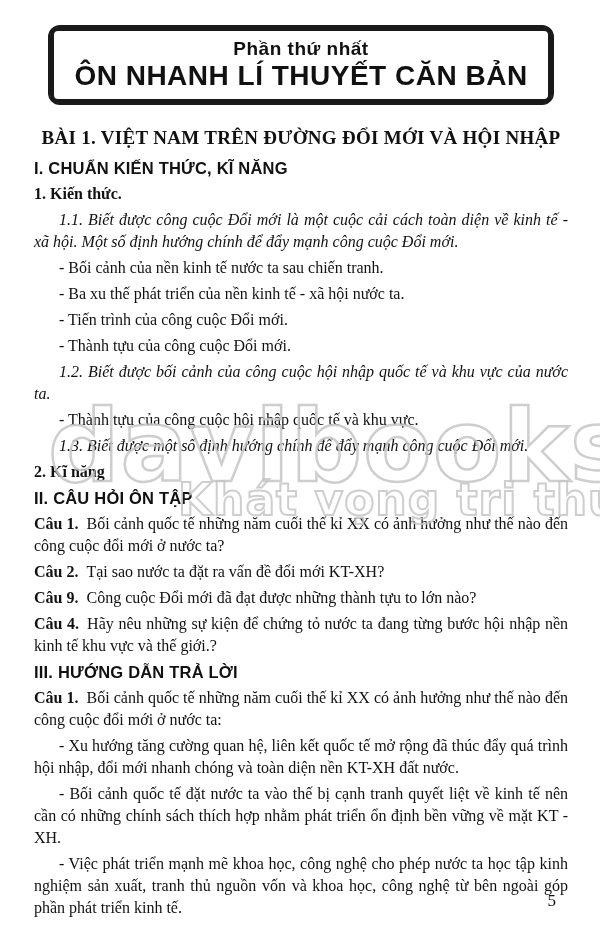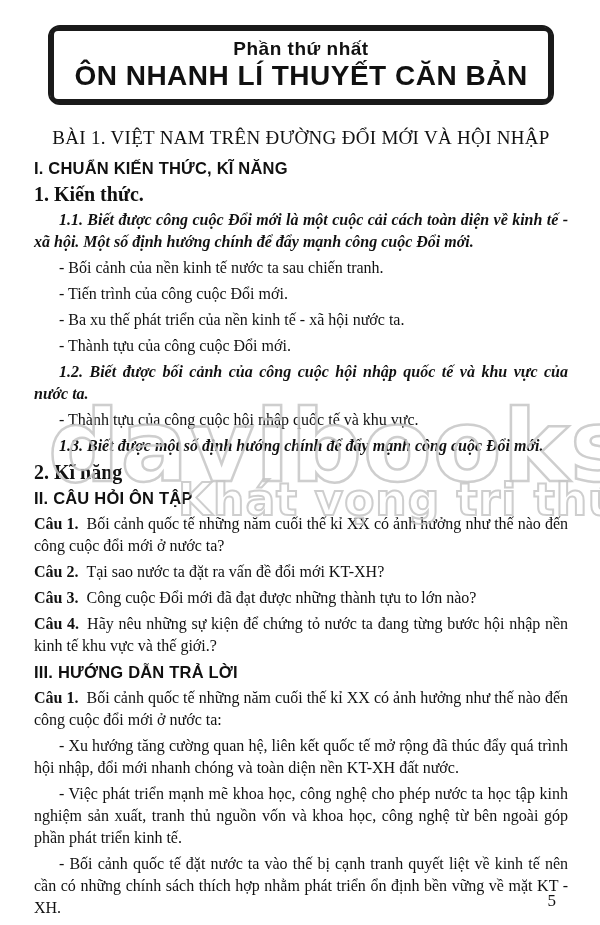--- a/index.html
+++ b/index.html
@@ -33,38 +33,38 @@
     text-align: center;
     font-family: "Liberation Sans", sans-serif;
     font-weight: bold;
   }
   .part-label { font-size: 19px; line-height: 24px; letter-spacing: 0.5px; }
   .part-title { font-size: 28px; line-height: 30px; letter-spacing: 0.5px; }
   
   .lesson-title {
     margin-top: 21px;
     text-align: center;
-    font-weight: normal;
+    font-weight: bold;
     font-size: 19px;
     line-height: 24px;
     letter-spacing: 0.3px;
   }
   
   .content { margin-top: 7px; font-size: 16px; line-height: 22px; }
   .content p { margin: 4px; text-align: justify; }
   .h-sans {
     font-family: "Liberation Sans", sans-serif;
     font-weight: bold;
     font-size: 16.5px;
     line-height: 22px;
     margin-top: 5px;
     letter-spacing: 0.2px;
   }
-  .h-serif { font-weight: bold; font-size: 20px; line-height: 22px; }
-  .obj { font-weight: bold; font-style: italic; text-indent: 25px; }
+  .h-serif { font-weight: bold; font-size: 16px; line-height: 22px; }
+  .obj { font-weight: normal; font-style: italic; text-indent: 25px; }
   .dash-item { padding-left: 25px; }
   .para-indent { text-indent: 25px; }
   .question .q-label { font-weight: bold; margin-right: 8px; }
   
   .watermark {
     position: absolute;
     z-index: 2;
     pointer-events: none;
     font-family: "DejaVu Sans", sans-serif;
     color: transparent;
@@ -107,45 +107,45 @@
 
   <div class="lesson-title">BÀI 1. VIỆT NAM TRÊN ĐƯỜNG ĐỔI MỚI VÀ HỘI NHẬP</div>
 
   <div class="content">
 
     <p class="h-sans">I. CHUẨN KIẾN THỨC, KĨ NĂNG</p>
     <p class="h-serif">1. Kiến thức.</p>
 
     <p class="obj">1.1. Biết được công cuộc Đổi mới là một cuộc cải cách toàn diện về kinh tế - xã hội. Một số định hướng chính để đẩy mạnh công cuộc Đổi mới.</p>
     <p class="dash-item">- Bối cảnh của nền kinh tế nước ta sau chiến tranh.</p>
+    <p class="dash-item">- Ba xu thế phát triển của nền kinh tế - xã hội nước ta.</p>
     <p class="dash-item">- Tiến trình của công cuộc Đổi mới.</p>
-    <p class="dash-item">- Ba xu thế phát triển của nền kinh tế - xã hội nước ta.</p>
     <p class="dash-item">- Thành tựu của công cuộc Đổi mới.</p>
 
     <p class="obj">1.2. Biết được bối cảnh của công cuộc hội nhập quốc tế và khu vực của nước ta.</p>
     <p class="dash-item">- Thành tựu của công cuộc hội nhập quốc tế và khu vực.</p>
 
     <p class="obj">1.3. Biết được một số định hướng chính để đẩy mạnh công cuộc Đổi mới.</p>
 
     <p class="h-serif">2. Kĩ năng</p>
 
     <p class="h-sans">II. CÂU HỎI ÔN TẬP</p>
 
     <p class="question"><span class="q-label">Câu 1.</span><span>Bối cảnh quốc tế những năm cuối thế kỉ XX có ảnh hưởng như thế nào đến công cuộc đổi mới ở nước ta?</span></p>
     <p class="question"><span class="q-label">Câu 2.</span><span>Tại sao nước ta đặt ra vấn đề đổi mới KT-XH?</span></p>
-    <p class="question"><span class="q-label">Câu 3.</span><span>Công cuộc Đổi mới đã đạt được những thành tựu to lớn nào?</span></p>
+    <p class="question"><span class="q-label">Câu 9.</span><span>Công cuộc Đổi mới đã đạt được những thành tựu to lớn nào?</span></p>
     <p class="question"><span class="q-label">Câu 4.</span><span>Hãy nêu những sự kiện để chứng tỏ nước ta đang từng bước hội nhập nền kinh tế khu vực và thế giới.?</span></p>
 
     <p class="h-sans">III. HƯỚNG DẪN TRẢ LỜI</p>
 
     <p class="question"><span class="q-label">Câu 1.</span><span>Bối cảnh quốc tế những năm cuối thế kỉ XX có ảnh hưởng như thế nào đến công cuộc đổi mới ở nước ta:</span></p>
 
     <p class="para-indent">- Xu hướng tăng cường quan hệ, liên kết quốc tế mở rộng đã thúc đẩy quá trình hội nhập, đổi mới nhanh chóng và toàn diện nền KT-XH đất nước.</p>
+    <p class="para-indent">- Bối cảnh quốc tế đặt nước ta vào thế bị cạnh tranh quyết liệt về kinh tế nên cần có những chính sách thích hợp nhằm phát triển ổn định bền vững về mặt KT - XH.</p>
     <p class="para-indent">- Việc phát triển mạnh mẽ khoa học, công nghệ cho phép nước ta học tập kinh nghiệm sản xuất, tranh thủ nguồn vốn và khoa học, công nghệ từ bên ngoài góp phần phát triển kinh tế.</p>
-    <p class="para-indent">- Bối cảnh quốc tế đặt nước ta vào thế bị cạnh tranh quyết liệt về kinh tế nên cần có những chính sách thích hợp nhằm phát triển ổn định bền vững về mặt KT - XH.</p>
 
   </div>
 
   <div class="page-number">5</div>
 </div>
 
 <div class="watermark wm-brand">davibooks</div>
 <div class="watermark wm-slogan">Khát vọng tri thức</div>
 
 </body></html>

